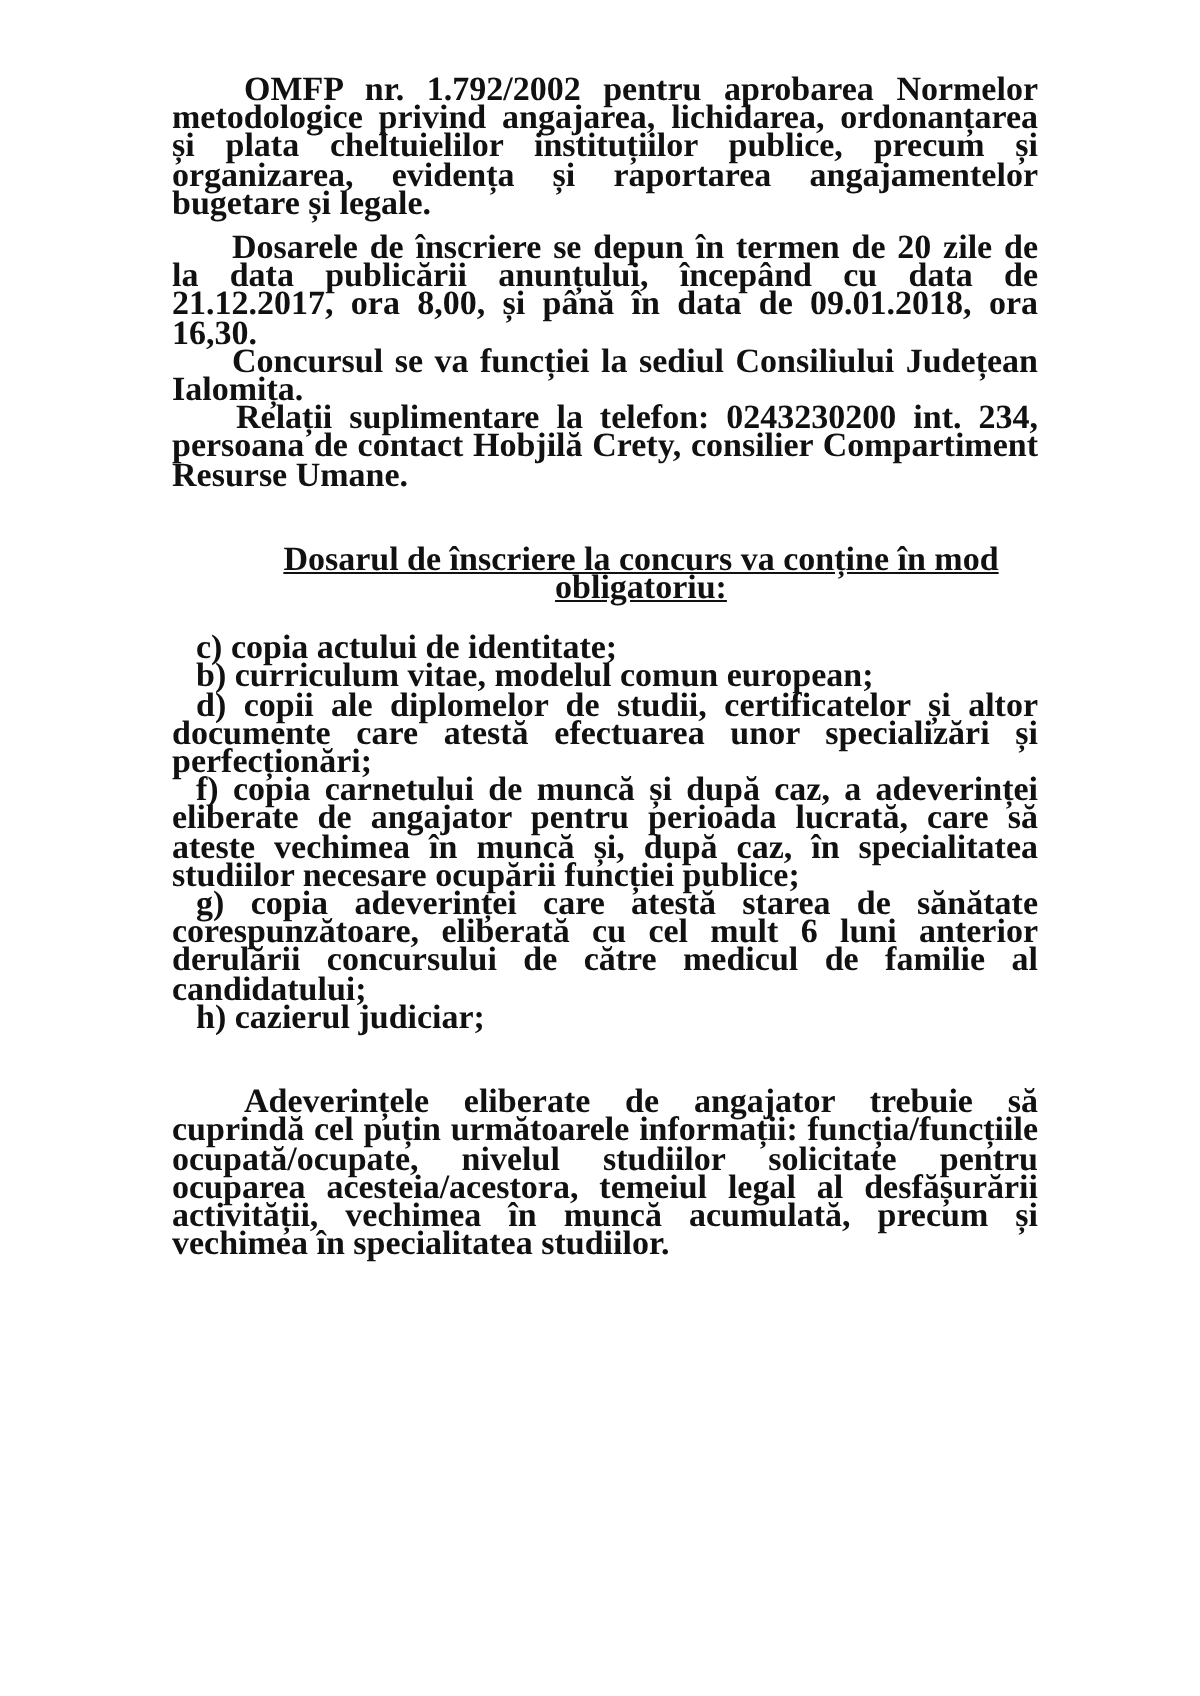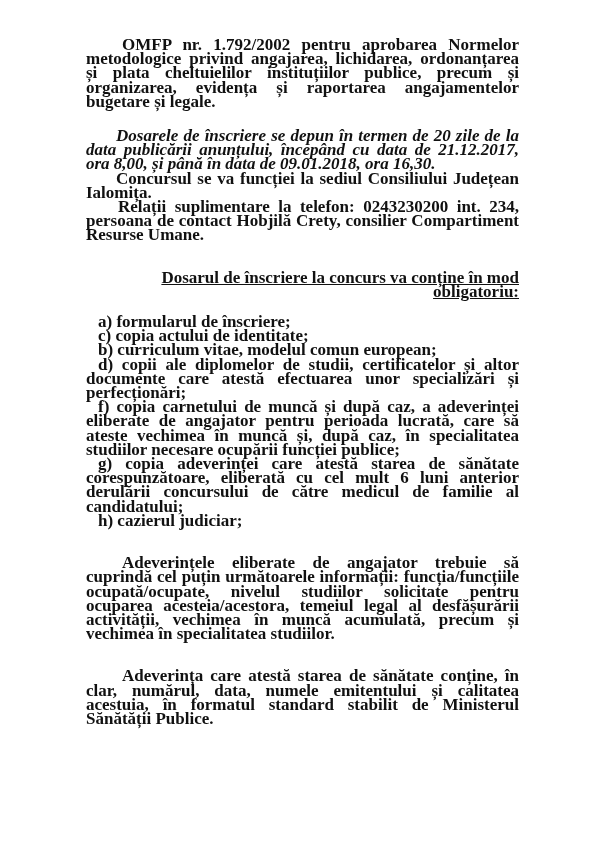--- a/index.html
+++ b/index.html
@@ -24,49 +24,47 @@
       font-size: 17px;
       line-height: 14.2px;
     }
     p {
       margin: 0;
       text-align: justify;
     }
     .indent-big { text-indent: 36px; }
     .indent-mid { text-indent: 30px; }
     .indent-rel { text-indent: 32px; }
-    .gap-1 { margin-top: 20px; font-style: italic; }
+    .gap-1 { margin-top: 8px; }
     .gap-2 { margin-top: 28px; }
     .gap-h { margin-top: 16px; }
     .heading {
       margin-left: 36px;
       text-decoration: underline;
-      text-align: right;
+      text-align: center;
     }
     .list-item { text-indent: 12px; }
   </style>
 </head>
 <body>
 
 <div class="page">
   <p class="indent-big">OMFP nr. 1.792/2002 pentru aprobarea Normelor metodologice privind angajarea, lichidarea, ordonanțarea și plata cheltuielilor instituțiilor publice, precum și organizarea, evidența și raportarea angajamentelor bugetare și legale.</p>
 
   <p class="indent-mid gap-1">Dosarele de înscriere se depun în termen de 20 zile de la data publicării anunțului, începând cu data de 21.12.2017, ora 8,00, și până în data de 09.01.2018, ora 16,30.</p>
   <p class="indent-mid">Concursul se va funcției la sediul Consiliului Județean Ialomița.</p>
   <p class="indent-rel">Relații suplimentare la telefon: 0243230200 int. 234, persoana de contact Hobjilă Crety, consilier Compartiment Resurse Umane.</p>
 
   <p class="heading gap-2">Dosarul  de înscriere la concurs va conține în mod obligatoriu:</p>
 
   <div class="gap-h">
-    <p class="list-item">a) formularul de înscriere;</p>
     <p class="list-item">c) copia actului de identitate;</p>
     <p class="list-item">b) curriculum vitae, modelul comun european;</p>
     <p class="list-item">d) copii ale diplomelor de studii, certificatelor și altor documente care atestă efectuarea unor specializări și perfecționări;</p>
     <p class="list-item">f) copia carnetului de muncă și după caz, a adeverinței eliberate de angajator pentru perioada lucrată, care să ateste vechimea în muncă și, după caz, în specialitatea studiilor necesare ocupării funcției publice;</p>
     <p class="list-item">g) copia adeverinței care atestă starea de sănătate corespunzătoare, eliberată cu cel mult 6 luni anterior derulării concursului de către medicul de familie al candidatului;</p>
     <p class="list-item">h) cazierul judiciar;</p>
   </div>
 
   <p class="indent-big gap-2">Adeverințele eliberate de angajator trebuie să cuprindă cel puțin următoarele informații: funcția/funcțiile ocupată/ocupate, nivelul studiilor solicitate pentru ocuparea acesteia/acestora, temeiul legal al desfășurării activității, vechimea în muncă acumulată, precum și vechimea în specialitatea studiilor.</p>
 
-  <p class="indent-big gap-2">Adeverința care atestă starea de sănătate conține, în clar, numărul, data, numele emitentului și calitatea acestuia, în formatul standard stabilit de Ministerul Sănătății Publice.</p>
 
 </div>
 
 </body></html>

